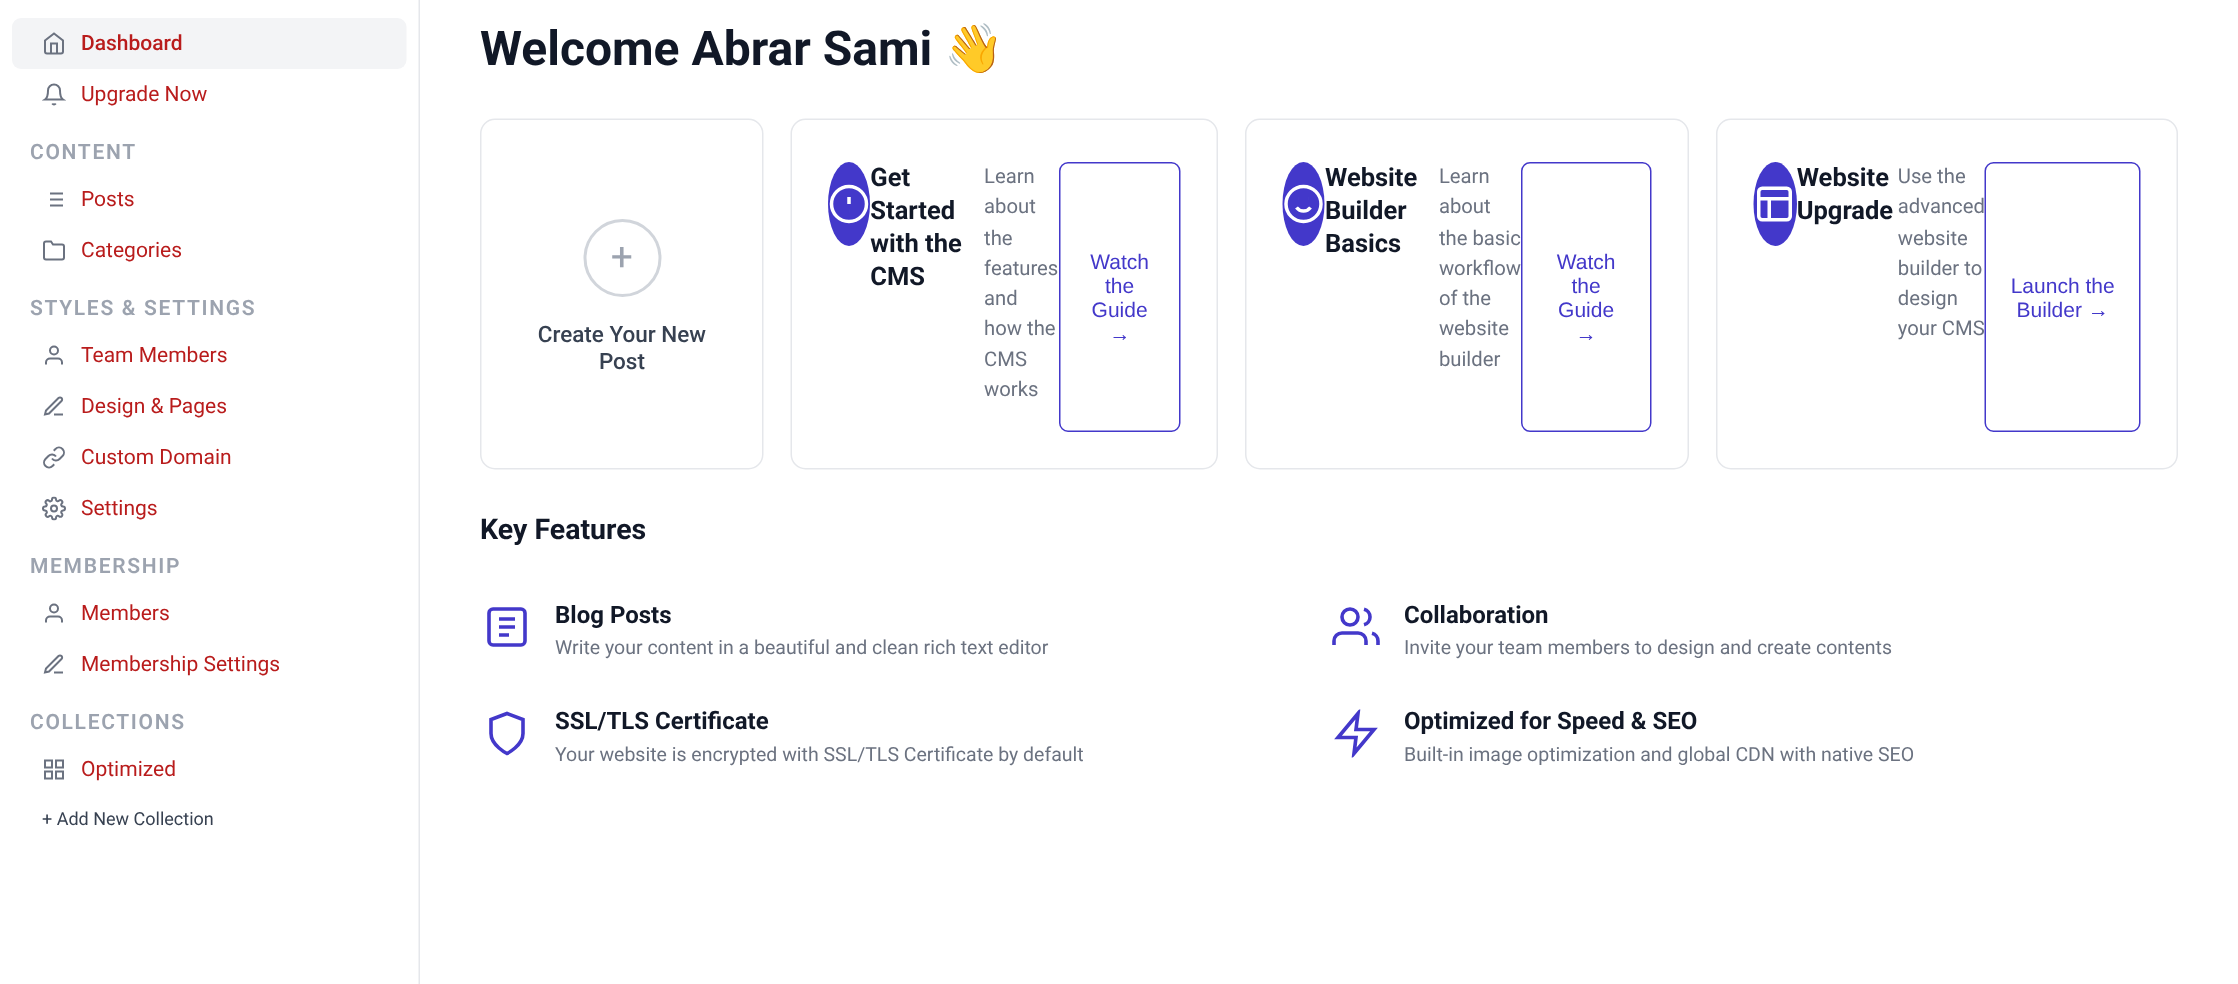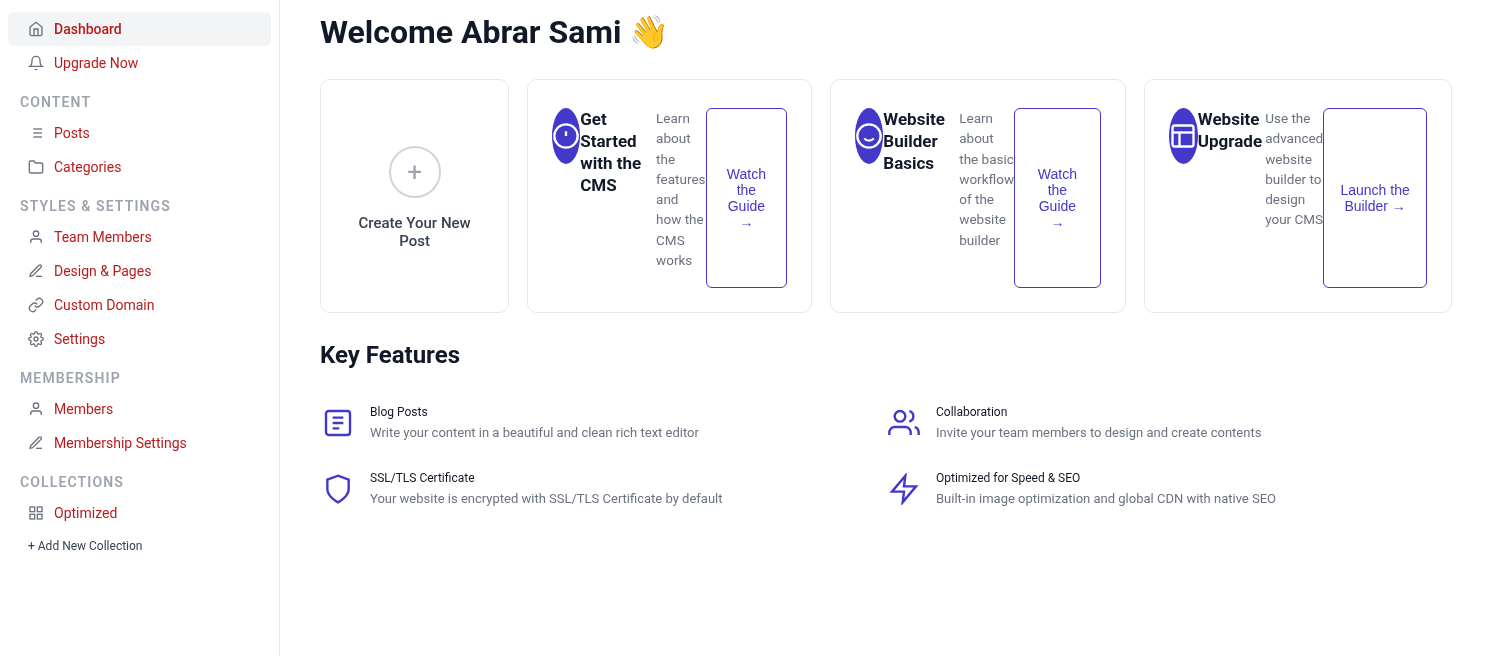--- a/index.html
+++ b/index.html
@@ -142,21 +142,21 @@
       cursor: pointer;
       display: flex;
       align-items: center;
       justify-content: center;
       gap: 6px;
       text-align: center;
     }
 
     
     .key-features-title {
-      font-size: 24px;
+      font-size: 19px;
       font-weight: 700;
       color: #111827;
       margin-bottom: 22px;
       margin-top: 19px;
     }
     .features-grid {
       display: grid;
       grid-template-columns: 1fr 1fr;
       gap: 0;
     }
@@ -169,22 +169,22 @@
     .feature-icon {
       width: 36px;
       height: 36px;
       display: flex;
       align-items: center;
       justify-content: center;
       flex-shrink: 0;
       color: #4338ca;
     }
     .feature-text-title {
-      font-size: 12px;
-      font-weight: 400;
+      font-size: 16px;
+      font-weight: 700;
       color: #111827;
       margin-bottom: 4px;
     }
     .feature-text-desc {
       font-size: 13px;
       color: #6b7280;
       line-height: 1.5;
     }
   </style>
 </head>

